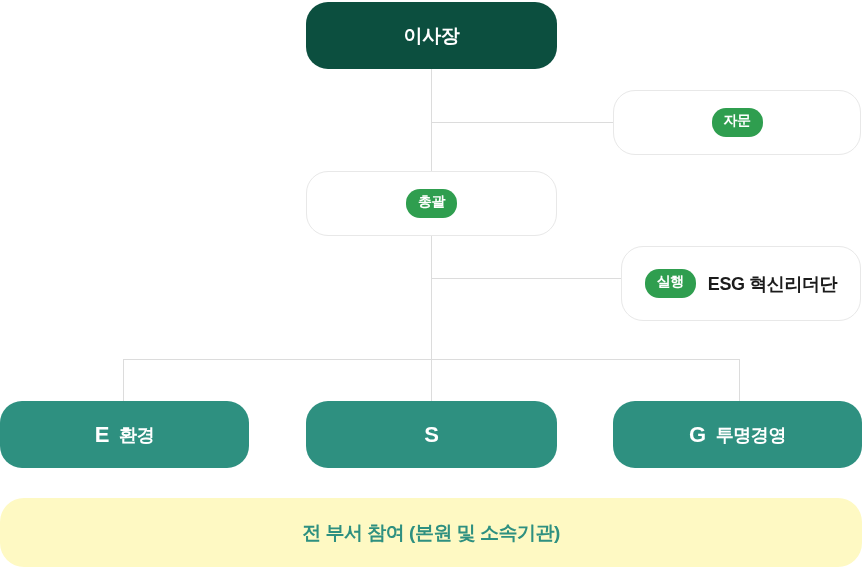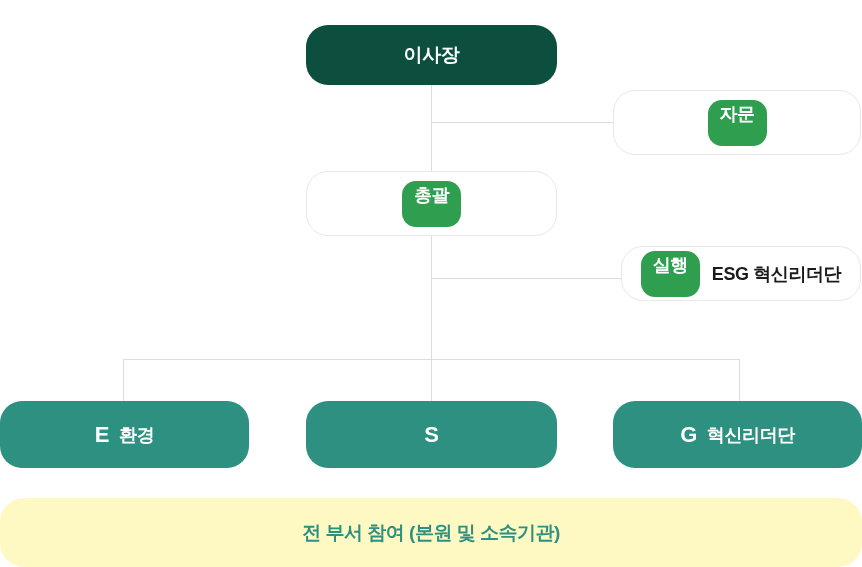--- a/index.html
+++ b/index.html
@@ -58,24 +58,24 @@
     letter-spacing: -0.4px;
   }
 
   
   .tag {
     display: inline-flex;
     align-items: center;
     justify-content: center;
     background: #2f9e4f;
     color: #ffffff;
-    font-size: 18px;
+    font-size: 14px;
     font-weight: bold;
     border-radius: 14px;
-    padding: 5px 12px 23px;
+    padding: 5px 12px 10px;
     letter-spacing: -0.5px;
     line-height: 1;
     text-align: right;
   }
 
   
   .node-esg {
     background: #2e9080;
     color: #ffffff;
     font-size: 18px;
@@ -109,48 +109,48 @@
   <div class="line vline" style="left:431px; top:359px; height:42px;"></div>
 
   <div class="line hline" style="left:431px; top:122px; width:182px;"></div>
 
   <div class="line hline" style="left:431px; top:278px; width:190px;"></div>
 
   <div class="line hline" style="left:123px; top:359px; width:617px;"></div>
   <div class="line vline" style="left:123px; top:359px; height:42px;"></div>
   <div class="line vline" style="left:739px; top:359px; height:42px;"></div>
 
-  <div class="node node-top" style="left:306px; top:2px; width:251px; height:60px;margin-top:23px;">
+  <div class="node node-top" style="left:306px; top:2px; width:251px; height:67px;">
     <span>이사장</span>
   </div>
 
   <div class="node node-white" style="left:613px; top:90px; width:248px; height:65px;">
     <span class="tag">자문</span>
   </div>
 
   <div class="node node-white" style="left:306px; top:171px; width:251px; height:65px;">
     <span class="tag">총괄</span>
   </div>
 
-  <div class="node node-white" style="left:621px; top:246px; width:240px; height:55px;">
+  <div class="node node-white" style="left:621px; top:246px; width:240px; height:75px;">
     <span class="tag">실행</span>
     <span>ESG 혁신리더단</span>
   </div>
 
   <div class="node node-esg" style="left:0px; top:401px; width:249px; height:67px;">
     <span class="esg-letter">E</span>
     <span>환경</span>
   </div>
 
   <div class="node node-esg" style="left:306px; top:401px; width:251px; height:67px;">
     <span class="esg-letter">S</span>
   </div>
 
   <div class="node node-esg" style="left:613px; top:401px; width:249px; height:67px;">
     <span class="esg-letter">G</span>
-    <span>혁신리더단</span>
+    <span>투명경영</span>
   </div>
 
   <div class="node node-footer" style="left:0px; top:498px; width:862px; height:69px;">
     <span>전 부서 참여 (본원 및 소속기관)</span>
   </div>
 
 </div>
 
 </body></html>

